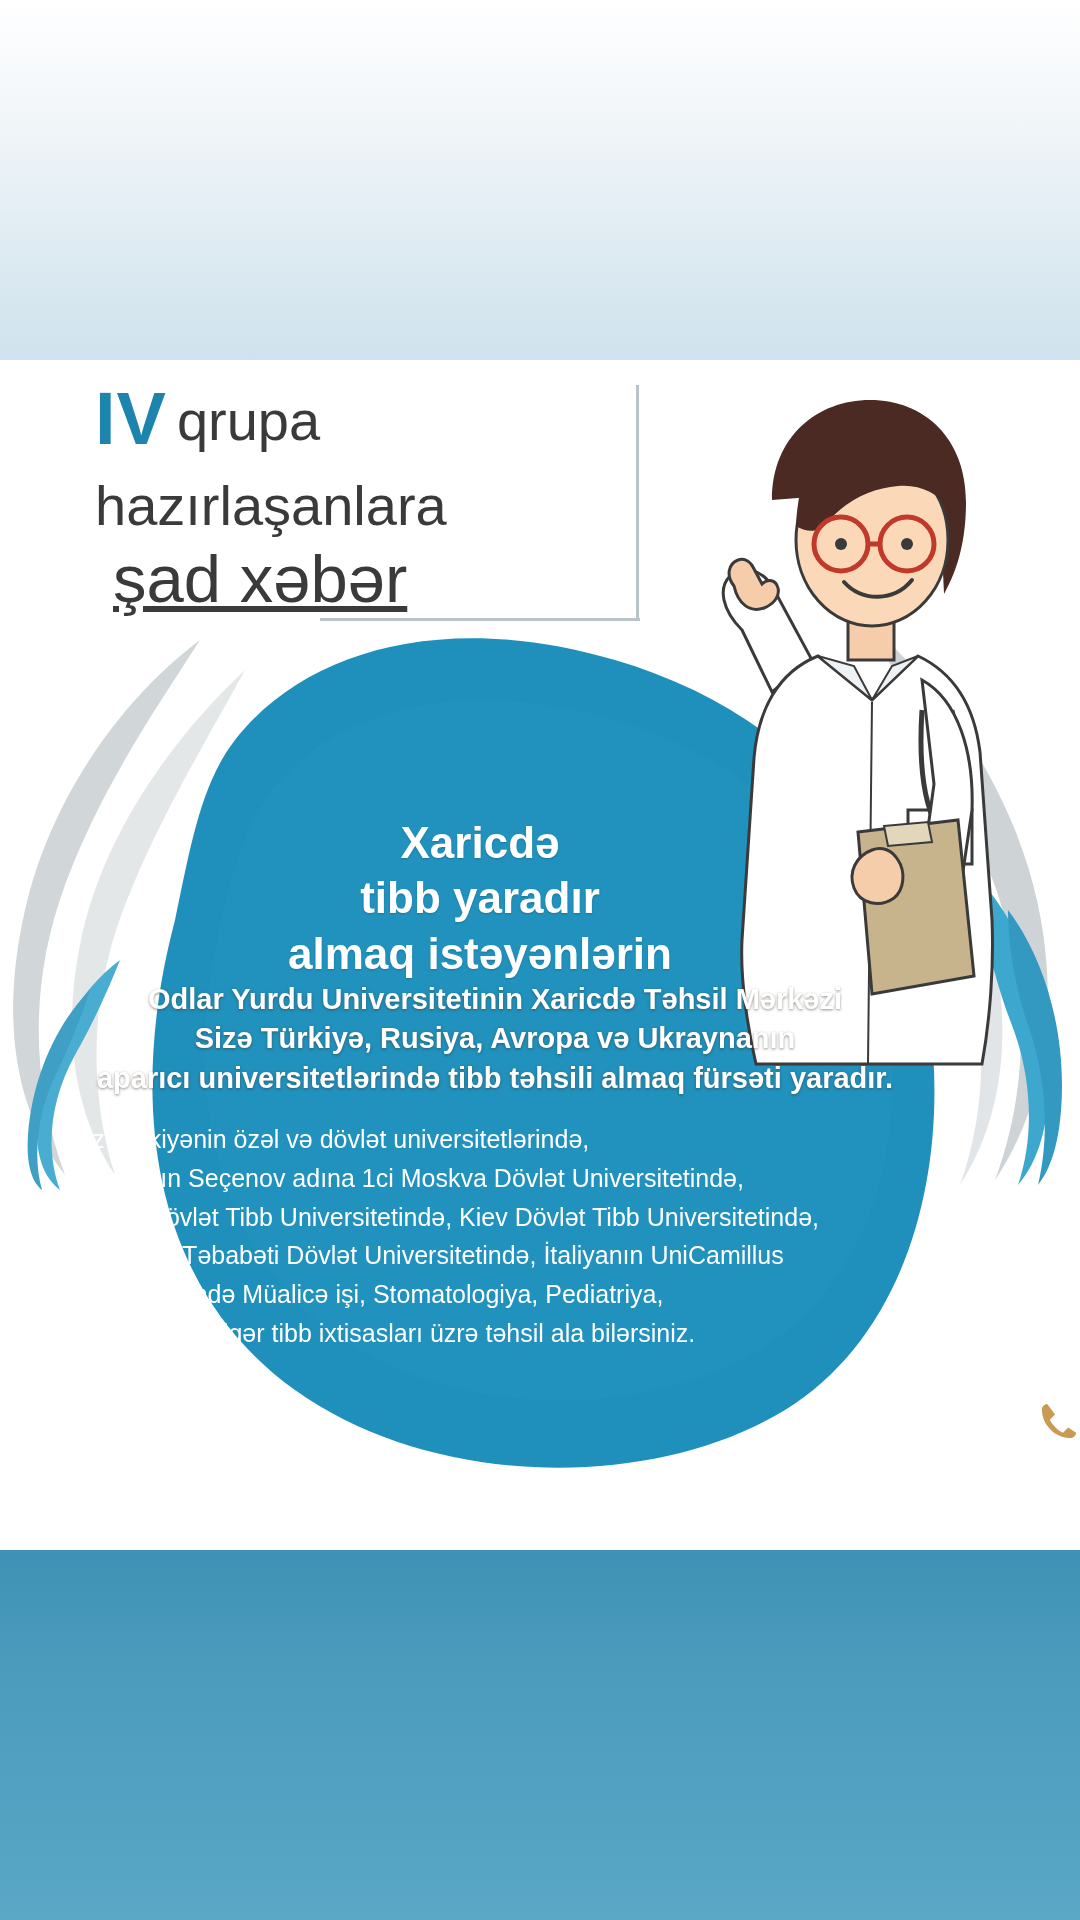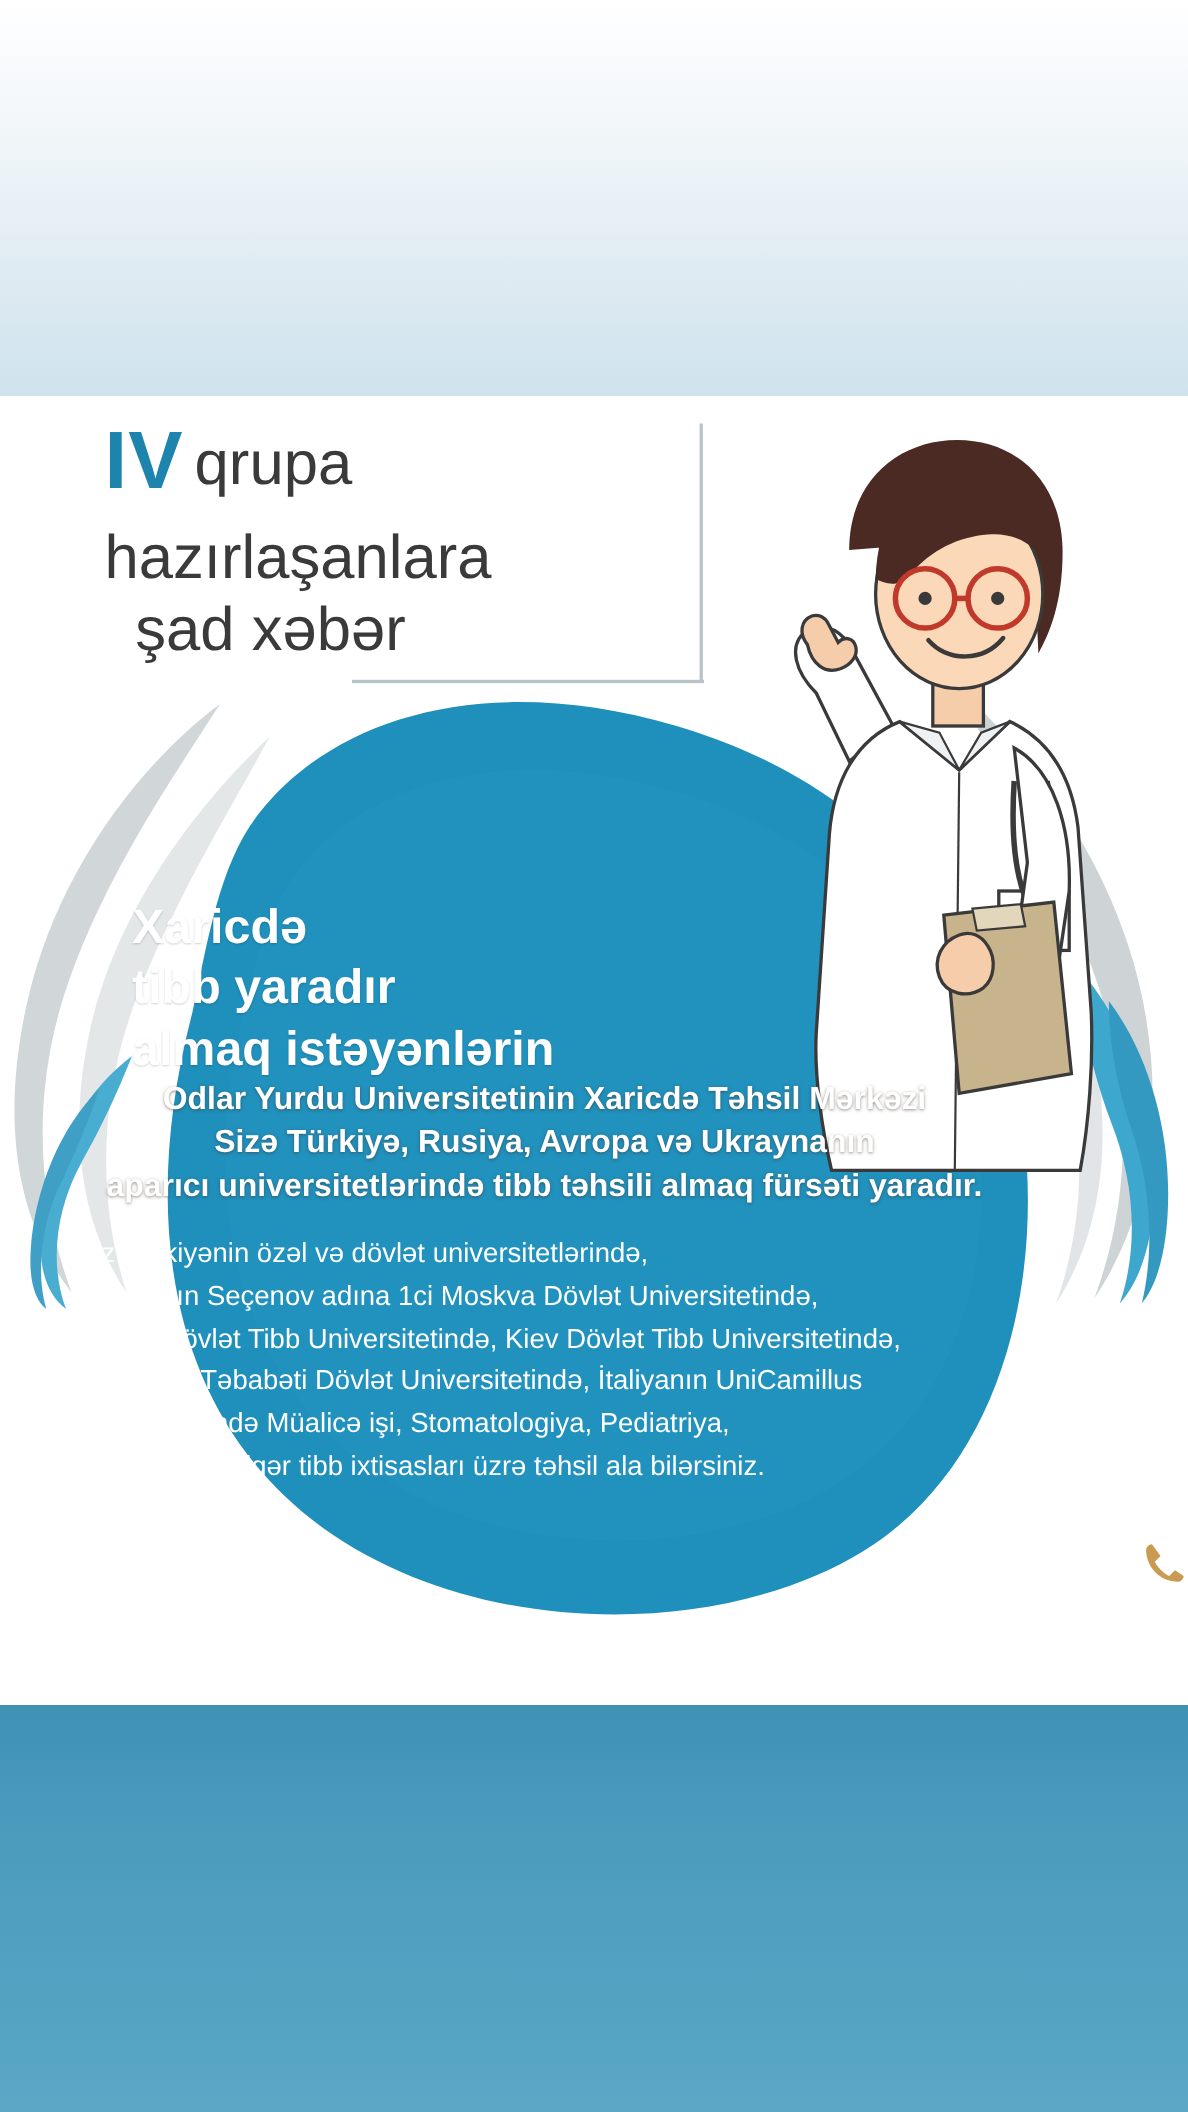--- a/index.html
+++ b/index.html
@@ -94,25 +94,26 @@
     vertical-align: -4px;
     margin-right: 10px;
   }
   .headline .line2 {
     font-size: 56px;
     font-weight: 400;
     line-height: 1.15;
     margin-top: 16px;
   }
   .headline .line3 {
-    font-size: 56px;
+    font-size: 67px;
     font-weight: 400;
     line-height: 1.15;
     margin-top: 2px;
-    margin-left: 28px;
+    margin-left: 18px;
+    text-decoration: underline;
   }
   
   .bracket-v {
     position: absolute;
     left: 636px;
     top: 25px;
     width: 3px;
     height: 235px;
     background: #b9c4c9;
   }
@@ -123,20 +124,21 @@
     width: 320px;
     height: 3px;
     background: #b9c4c9;
   }
   
   .title-block {
     position: absolute;
     left: 120px;
     top: 455px;
     width: 720px;
+    text-align: center;
     color: #ffffff;
     font-size: 44px;
     font-weight: 700;
     line-height: 1.26;
     text-shadow: 0 1px 2px rgba(0,0,0,.18);
   }
   .subtitle-block {
     position: absolute;
     left: 70px;
     top: 620px;

